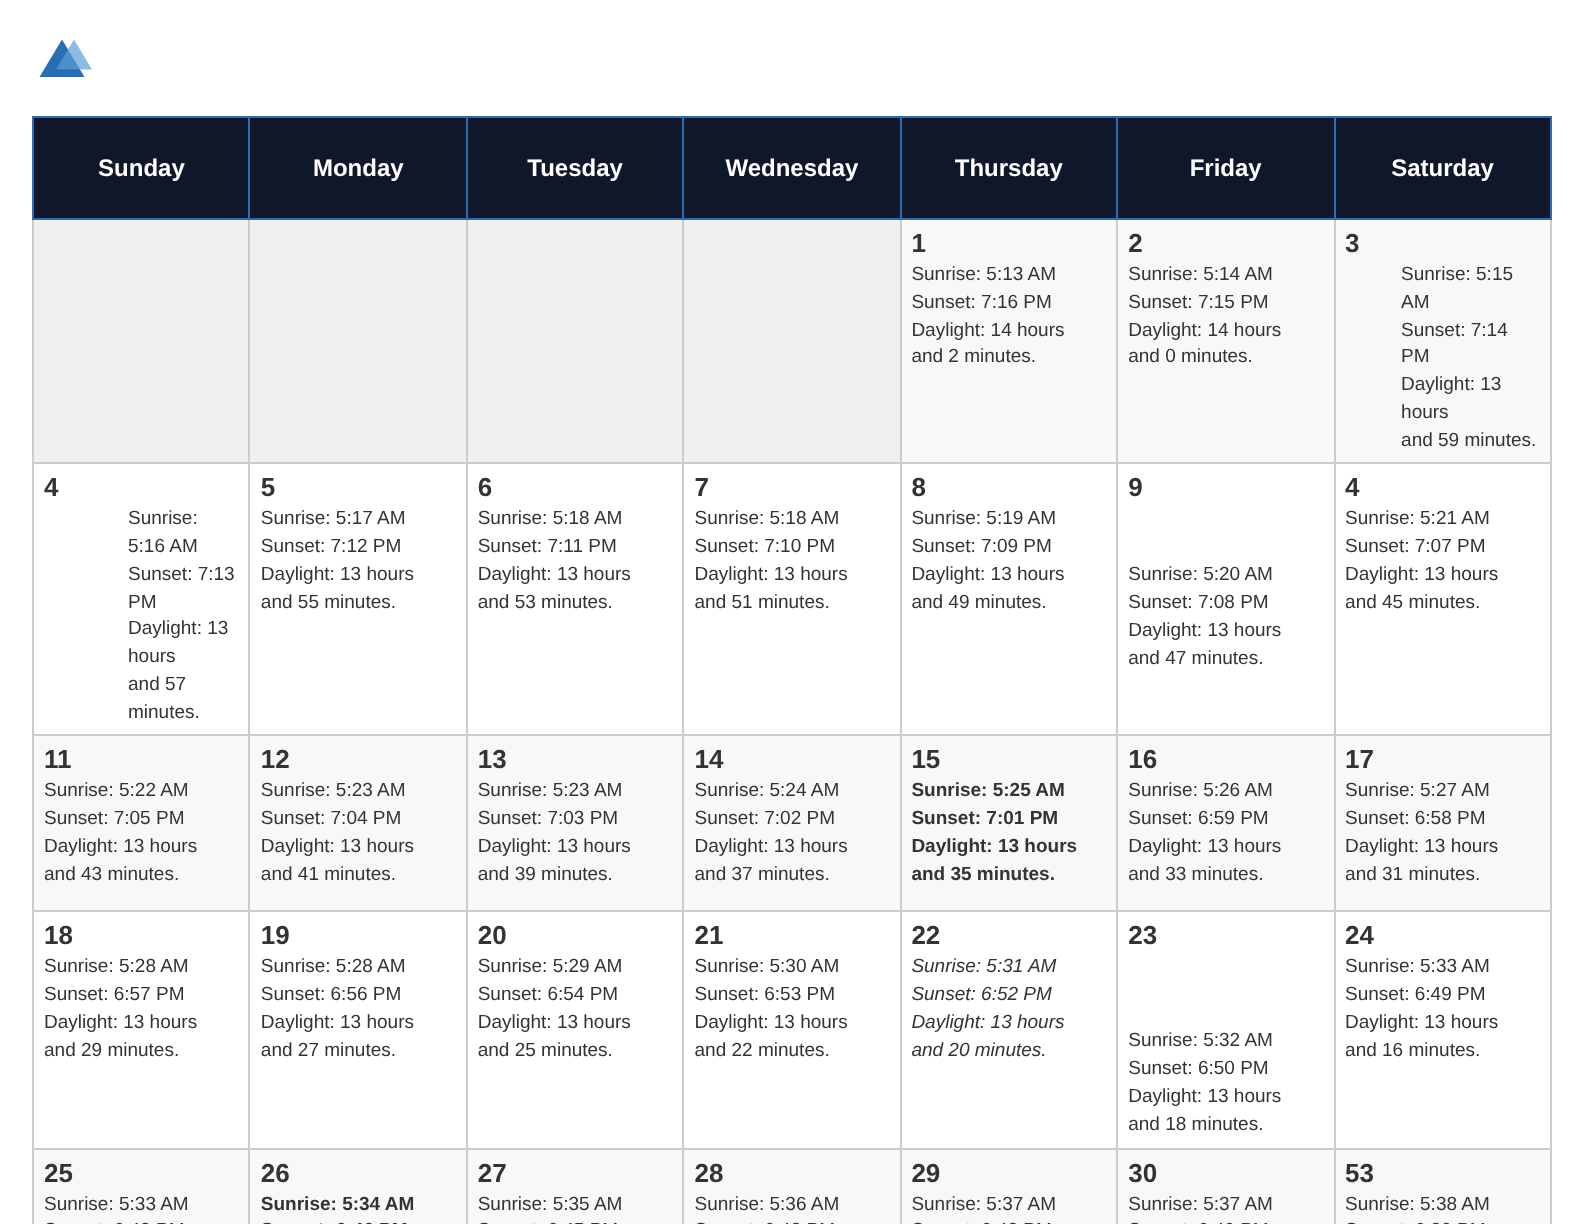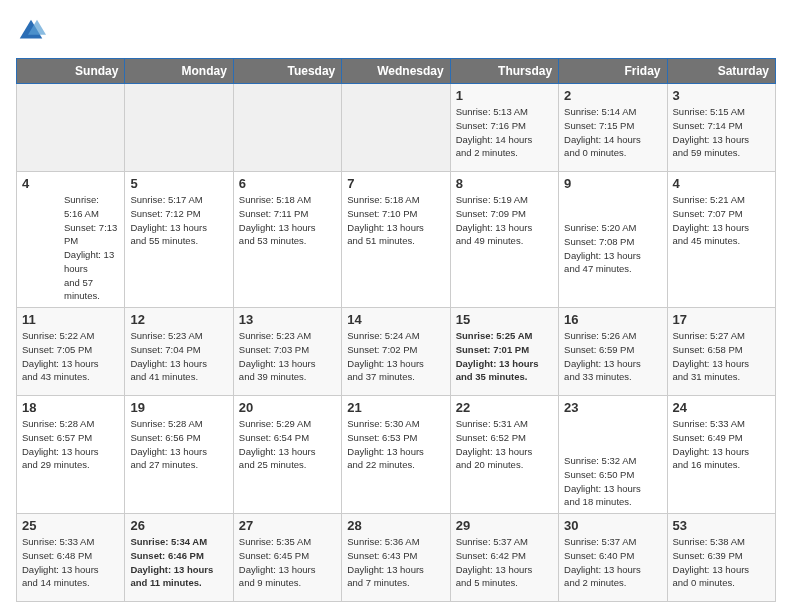--- a/index.html
+++ b/index.html
@@ -52,24 +52,24 @@
     .location {
       font-size: 16px;
       color: #555;
     }
     table {
       width: 100%;
       border-collapse: collapse;
       table-layout: fixed;
     }
     th {
-      background-color: #737373;
+      background-color: #0f172a;
       color: #fff;
-      text-align: right;
-      padding: 5px 6px;
+      text-align: center;
+      padding: 18px 6px;
       font-size: 12px;
       font-weight: bold;
       border: 1px solid #2a6db5;
     }
     td {
       vertical-align: top;
       border: 1px solid #ccc;
       padding: 4px 5px;
       font-size: 10px;
       color: #333;
@@ -145,21 +145,21 @@
         </td>
         <td>
           <span class="day-number">2</span>
           <div class="day-info" style="white-space: pre-line;">Sunrise: 5:14 AM
 Sunset: 7:15 PM
 Daylight: 14 hours
 and 0 minutes.</div>
         </td>
         <td>
           <span class="day-number">3</span>
-          <div class="day-info" style="white-space: pre-line;">Sunrise: 5:15 AM
+          <div class="day-info" style="white-space: pre-line; margin-left: 28px;">Sunrise: 5:15 AM
 Sunset: 7:14 PM
 Daylight: 13 hours
 and 59 minutes.</div>
         </td>
       </tr>
       <tr>
         <td>
           <span class="day-number">4</span>
           <div class="day-info" style="white-space: pre-line; margin-left: 42px;">Sunrise: 5:16 AM
 Sunset: 7:13 PM
@@ -284,21 +284,21 @@
         </td>
         <td>
           <span class="day-number">21</span>
           <div class="day-info" style="white-space: pre-line;">Sunrise: 5:30 AM
 Sunset: 6:53 PM
 Daylight: 13 hours
 and 22 minutes.</div>
         </td>
         <td>
           <span class="day-number">22</span>
-          <div class="day-info" style="white-space: pre-line;">Sunrise: 5:31 AM
+          <div class="day-info" style="white-space: pre-line; font-style: italic;">Sunrise: 5:31 AM
 Sunset: 6:52 PM
 Daylight: 13 hours
 and 20 minutes.</div>
         </td>
         <td>
           <span class="day-number">23</span>
           <div class="day-info" style="white-space: pre-line; margin-top: 39px;">Sunrise: 5:32 AM
 Sunset: 6:50 PM
 Daylight: 13 hours
 and 18 minutes.</div>

